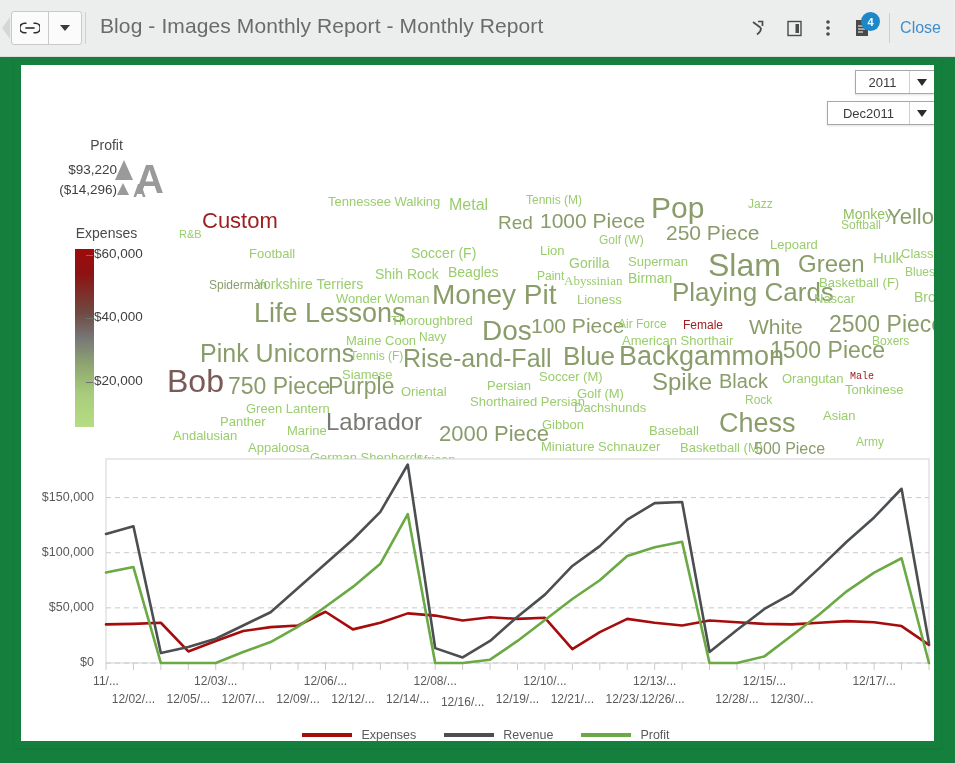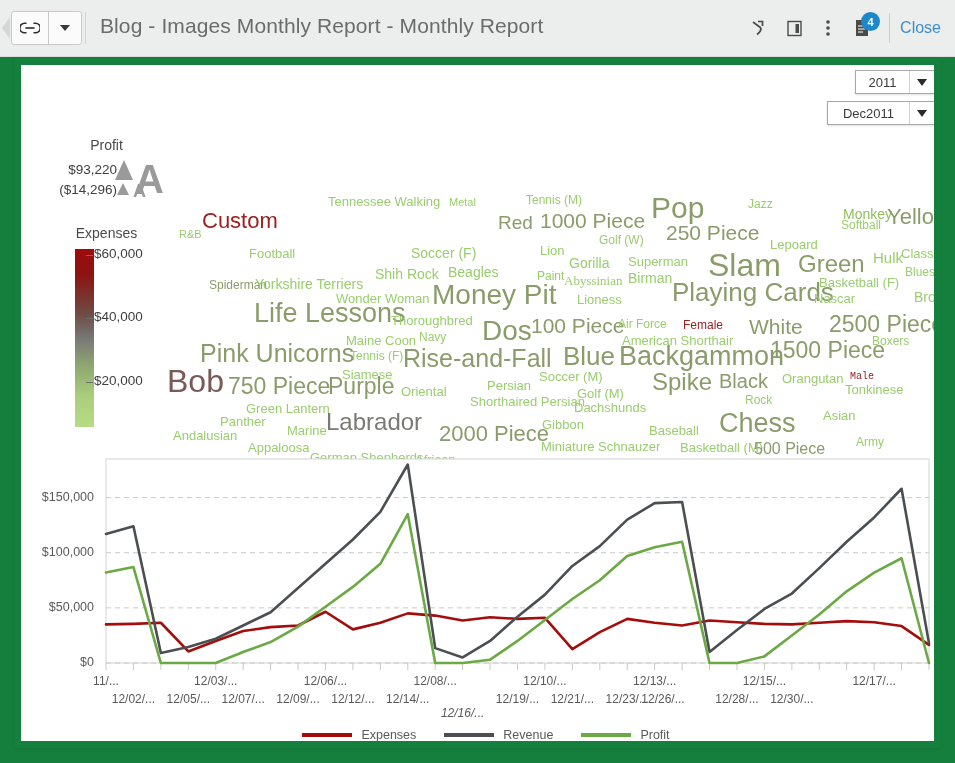--- a/index.html
+++ b/index.html
@@ -349,21 +349,21 @@
     </div>
     <div class="sel" id="sel-month">
       <div class="val">Dec2011</div>
       <div class="arrow">
           <i></i>
         </div>
     </div>
 
     <div id="cloud">
         <span class="w" style="left: 307px; top: 130px; font-size: 13px; color: rgb(154, 205, 110);">Tennessee Walking</span>
-        <span class="w" style="left: 428px; top: 132px; font-size: 11px; color: rgb(154, 205, 110);">Metal</span>
+        <span class="w" style="left: 428px; top: 132px; font-size: 16px; color: rgb(154, 205, 110);">Metal</span>
         <span class="w" style="left: 505px; top: 129px; font-size: 12px; color: rgb(154, 205, 110);">Tennis (M)</span>
         <span class="w" style="left: 727px; top: 133px; font-size: 12px; color: rgb(154, 205, 110);">Jazz</span>
         <span class="w" style="left: 630px; top: 128px; font-size: 30px; color: rgb(138, 156, 106);">Pop</span>
         <span class="w" style="left: 822px; top: 142px; font-size: 14px; color: rgb(143, 191, 95);">Monkey</span>
         <span class="w" style="left: 866px; top: 141px; font-size: 22px; color: rgb(138, 156, 106);">Yellow</span>
         <span class="w" style="left: 181px; top: 145px; font-size: 22px; color: rgb(156, 32, 32);">Custom</span>
         <span class="w" style="left: 477px; top: 148px; font-size: 19px; color: rgb(138, 156, 106);">Red</span>
         <span class="w" style="left: 519px; top: 145px; font-size: 21px; color: rgb(138, 156, 106);">1000 Piece</span>
         <span class="w" style="left: 645px; top: 157px; font-size: 21px; color: rgb(138, 156, 106);">250 Piece</span>
         <span class="w" style="left: 820px; top: 154px; font-size: 12px; color: rgb(154, 205, 110);">Softball</span>
@@ -529,21 +529,21 @@
           <div class="x-lab" style="width: 72px; left: 39px; top: 233px;">11/...</div>
           <div class="x-lab" style="width: 72px; left: 66.4333px; top: 251px;">12/02/...</div>
           <div class="x-lab" style="width: 72px; left: 121.3px; top: 251px;">12/05/...</div>
           <div class="x-lab" style="width: 72px; left: 148.733px; top: 233px;">12/03/...</div>
           <div class="x-lab" style="width: 72px; left: 176.167px; top: 251px;">12/07/...</div>
           <div class="x-lab" style="width: 72px; left: 231.033px; top: 251px;">12/09/...</div>
           <div class="x-lab" style="width: 72px; left: 258.467px; top: 233px;">12/06/...</div>
           <div class="x-lab" style="width: 72px; left: 285.9px; top: 251px;">12/12/...</div>
           <div class="x-lab" style="width: 72px; left: 340.767px; top: 251px;">12/14/...</div>
           <div class="x-lab" style="width: 72px; left: 368.2px; top: 233px;">12/08/...</div>
-          <div class="x-lab" style="width: 72px; left: 395.633px; top: 265px; font-style: italic;">12/16/...</div>
+          <div class="x-lab" style="width: 72px; left: 395.633px; top: 254px;">12/16/...</div>
           <div class="x-lab" style="width: 72px; left: 450.5px; top: 251px;">12/19/...</div>
           <div class="x-lab" style="width: 72px; left: 477.933px; top: 233px;">12/10/...</div>
           <div class="x-lab" style="width: 72px; left: 505.367px; top: 251px;">12/21/...</div>
           <div class="x-lab" style="width: 72px; left: 560.233px; top: 251px;">12/23/...</div>
           <div class="x-lab" style="width: 72px; left: 587.667px; top: 233px;">12/13/...</div>
           <div class="x-lab" style="width: 72px; left: 596px; top: 251px;">12/26/...</div>
           <div class="x-lab" style="width: 72px; left: 669.967px; top: 251px;">12/28/...</div>
           <div class="x-lab" style="width: 72px; left: 697.4px; top: 233px;">12/15/...</div>
           <div class="x-lab" style="width: 72px; left: 724.833px; top: 251px;">12/30/...</div>
           <div class="x-lab" style="width: 72px; left: 807.133px; top: 233px;">12/17/...</div>

